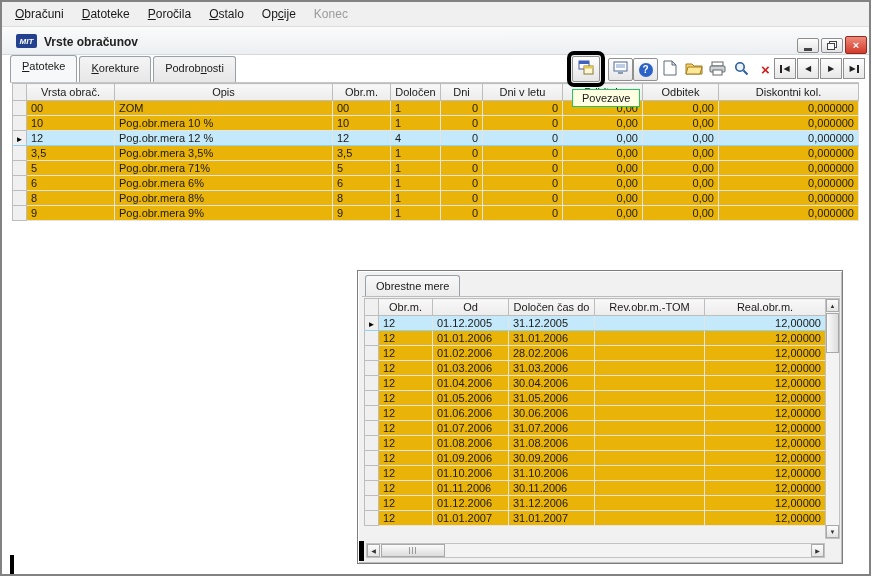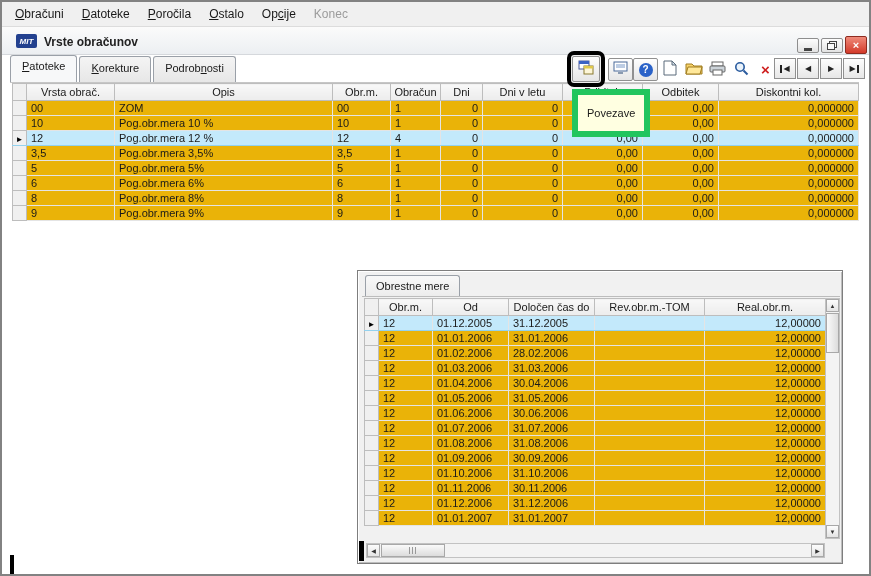--- a/index.html
+++ b/index.html
@@ -51,22 +51,22 @@
   .ibtn{position:absolute;width:23px;height:23px;border:none;background:transparent;display:flex;
         align-items:center;justify-content:center;padding:0;cursor:default;}
   .nbtn{position:absolute;width:22px;height:21px;top:56px;border:1px solid #909090;
         background:linear-gradient(#fdfdfd,#e7e7e7);display:flex;align-items:center;
         justify-content:center;gap:1px;padding:0;color:#222;cursor:default;}
   .bar{width:2px;height:8px;background:#222;display:inline-block;}
   .arr{font-size:8px;line-height:1;}
   .help-circle{width:14px;height:14px;border-radius:50%;background:#2a62c8;color:#fff;font-size:10px;
         font-weight:bold;display:flex;align-items:center;justify-content:center;}
   .del-x{color:#cf2020;font-weight:bold;font-size:15px;line-height:1;}
-  .tooltip{position:absolute;left:570px;top:87px;background:#ffffe1;border:6px solid #22c55e;
-        padding:12px 9px;font-size:11px;z-index:20;white-space:nowrap;}
+  .tooltip{position:absolute;left:570px;top:87px;background:#ffffe1;border:1px solid #22c55e;
+        padding:2px 9px;font-size:11px;z-index:20;white-space:nowrap;}
 
   
   .grid table{border-collapse:collapse;table-layout:fixed;background:#eab308;border:1px solid #b3b3b3;}
   .grid th{height:17px;background:linear-gradient(#f8f8f8,#ececec);border:1px solid #bdbdbd;
         font-weight:normal;font-size:11px;padding:0 3px;overflow:hidden;white-space:nowrap;text-align:center;}
   .grid td{height:15px;border:1px solid #e4e4e4;padding:0 4px;font-size:11px;white-space:nowrap;overflow:hidden;}
   .grid td.gutter,.grid th.gutter{background:#f0f0f0;border:1px solid #bdbdbd;padding:0;text-align:center;}
   .grid tr.selected td{background:#c3e9fb;border-top:1px solid #93d2ef;border-bottom:1px solid #93d2ef;}
   .grid tr.selected td.gutter{background:#f0f0f0;}
   .mk{font-size:8px;line-height:1;color:#000;}
@@ -210,21 +210,21 @@
           <col style="width:80px">
           <col style="width:76px">
           <col style="width:140px">
       </colgroup>
       <thead>
           <tr>
             <th class="gutter"></th>
             <th>Vrsta obrač.</th>
             <th>Opis</th>
             <th>Obr.m.</th>
-            <th>Obračun</th>
+            <th>Določen</th>
             <th>Dni</th>
             <th>Dni v letu</th>
             <th>Pribitek</th>
             <th>Odbitek</th>
             <th>Diskontni kol.</th>
           </tr>
         </thead>
       <tbody>
           <tr>
             <td class="gutter"></td>
@@ -270,21 +270,21 @@
             <td>1</td>
             <td>0</td>
             <td>0</td>
             <td>0,00</td>
             <td>0,00</td>
             <td>0,000000</td>
           </tr>
           <tr>
             <td class="gutter"></td>
             <td>5</td>
-            <td>Pog.obr.mera 5%</td>
+            <td>Pog.obr.mera 71%</td>
             <td>5</td>
             <td>1</td>
             <td>0</td>
             <td>0</td>
             <td>0,00</td>
             <td>0,00</td>
             <td>0,000000</td>
           </tr>
           <tr>
             <td class="gutter"></td>

